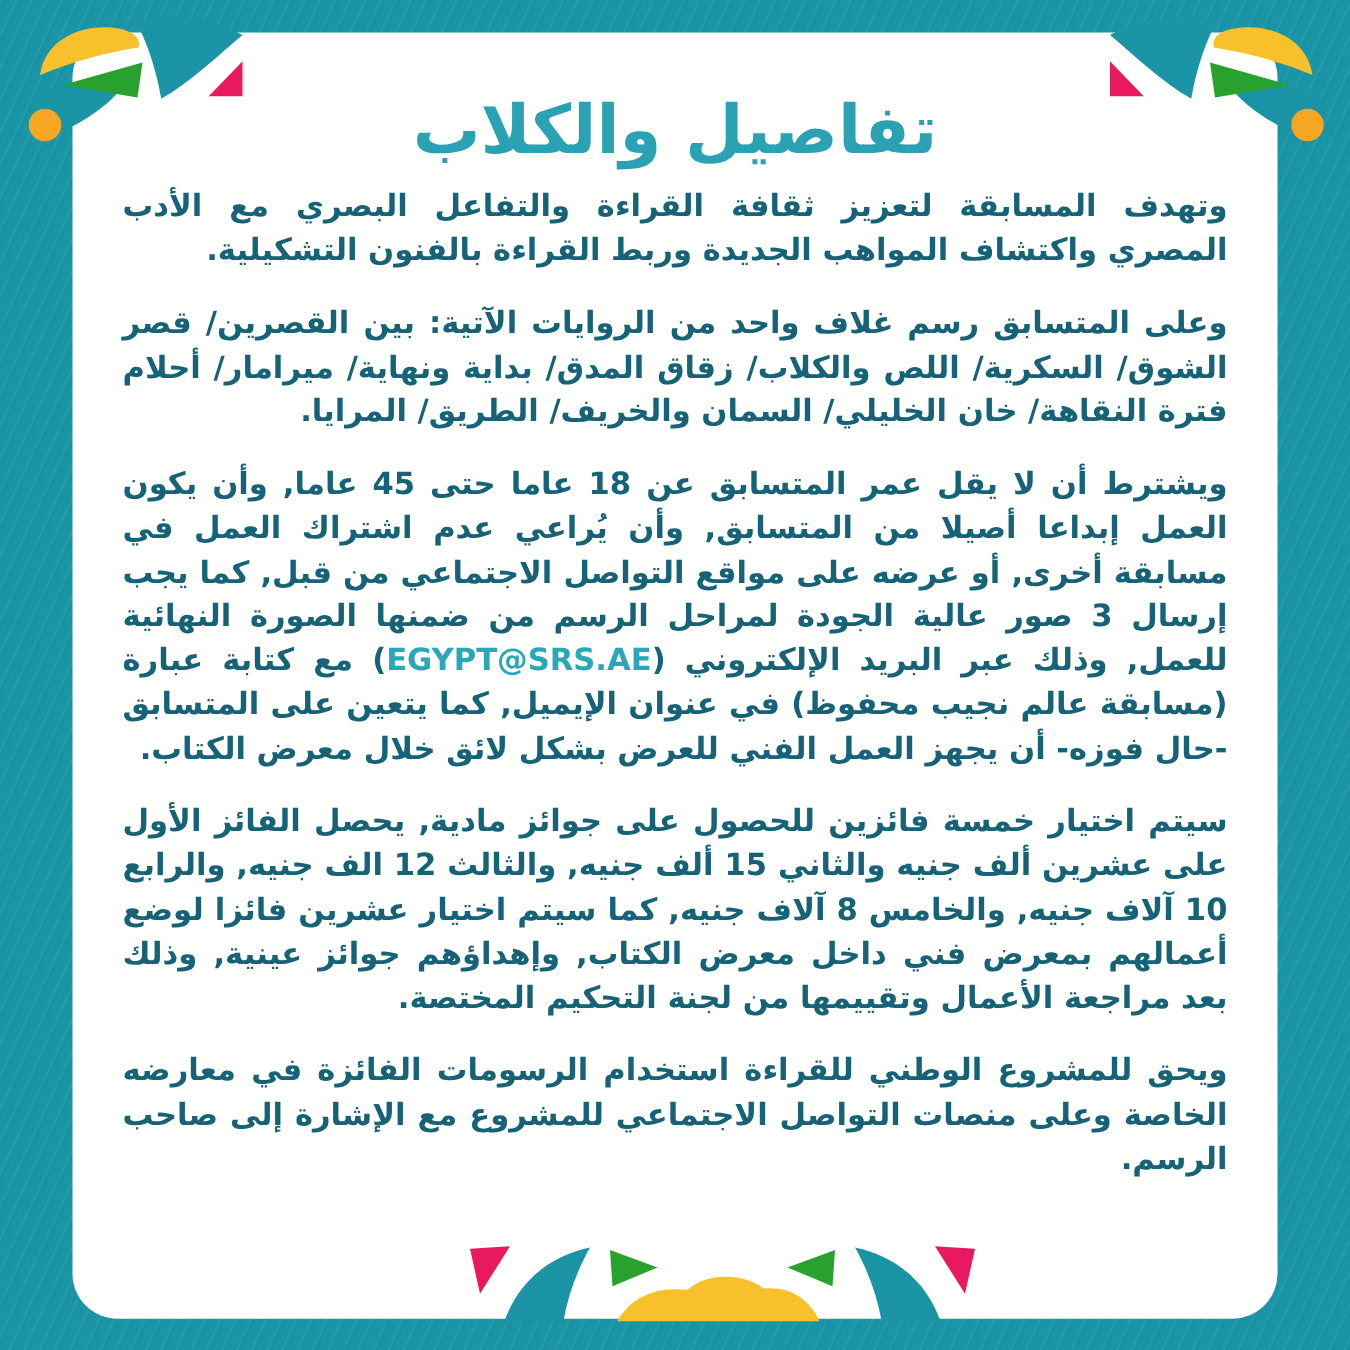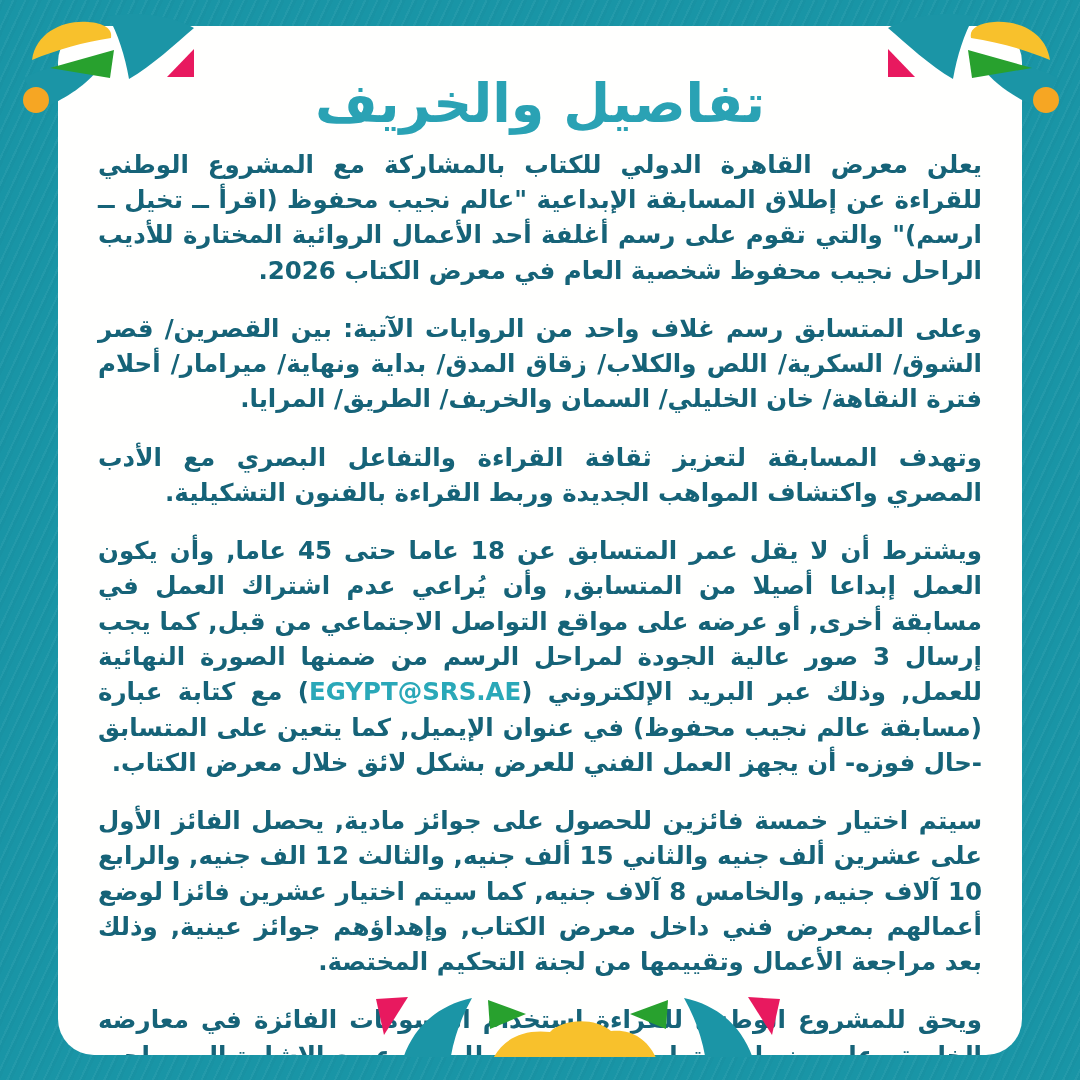--- a/index.html
+++ b/index.html
@@ -40,27 +40,26 @@
   .decor-top-right{right:20px;top:14px;width:290px;height:110px;transform:scaleX(-1);}
   .decor-bottom{left:368px;top:985px;width:420px;height:72px;overflow:hidden;}
   .decor svg{display:block;}
 </style>
 </head>
 <body>
 
 <div class="bg-texture"></div>
 
 <div class="card">
-  <h1 class="title">تفاصيل والخريف</h1>
+  <h1 class="title">تفاصيل والكلاب</h1>
 
-  <p class="body">يعلن معرض القاهرة الدولي للكتاب بالمشاركة مع المشروع الوطني للقراءة عن إطلاق المسابقة الإبداعية "عالم نجيب محفوظ (اقرأ ــ تخيل ــ ارسم)" والتي تقوم على رسم أغلفة أحد الأعمال الروائية المختارة للأديب الراحل نجيب محفوظ شخصية العام في معرض الكتاب 2026.</p>
+
+  <p class="body">وتهدف المسابقة لتعزيز ثقافة القراءة والتفاعل البصري مع الأدب المصري واكتشاف المواهب الجديدة وربط القراءة بالفنون التشكيلية.</p>
 
   <p class="body">وعلى المتسابق رسم غلاف واحد من الروايات الآتية: بين القصرين/ قصر الشوق/ السكرية/ اللص والكلاب/ زقاق المدق/ بداية ونهاية/ ميرامار/ أحلام فترة النقاهة/ خان الخليلي/ السمان والخريف/ الطريق/ المرايا.</p>
-
-  <p class="body">وتهدف المسابقة لتعزيز ثقافة القراءة والتفاعل البصري مع الأدب المصري واكتشاف المواهب الجديدة وربط القراءة بالفنون التشكيلية.</p>
 
   <p class="body"><span>ويشترط أن لا يقل عمر المتسابق عن 18 عاما حتى 45 عاما, وأن يكون العمل إبداعا أصيلا من المتسابق, وأن يُراعي عدم اشتراك العمل في مسابقة أخرى, أو عرضه على مواقع التواصل الاجتماعي من قبل, كما يجب إرسال 3 صور عالية الجودة لمراحل الرسم من ضمنها الصورة النهائية للعمل, وذلك عبر البريد الإلكتروني (</span><span class="email">EGYPT@SRS.AE</span><span>) مع كتابة عبارة (مسابقة عالم نجيب محفوظ) في عنوان الإيميل, كما يتعين على المتسابق -حال فوزه- أن يجهز العمل الفني للعرض بشكل لائق خلال معرض الكتاب.</span></p>
 
   <p class="body">سيتم اختيار خمسة فائزين للحصول على جوائز مادية, يحصل الفائز الأول على عشرين ألف جنيه والثاني 15 ألف جنيه, والثالث 12 الف جنيه, والرابع 10 آلاف جنيه, والخامس 8 آلاف جنيه, كما سيتم اختيار عشرين فائزا لوضع أعمالهم بمعرض فني داخل معرض الكتاب, وإهداؤهم جوائز عينية, وذلك بعد مراجعة الأعمال وتقييمها من لجنة التحكيم المختصة.</p>
 
   <p class="body">ويحق للمشروع الوطني للقراءة استخدام الرسومات الفائزة في معارضه الخاصة وعلى منصات التواصل الاجتماعي للمشروع مع الإشارة إلى صاحب الرسم.</p>
 
 </div>
 
 <div class="decor decor-top-left">

